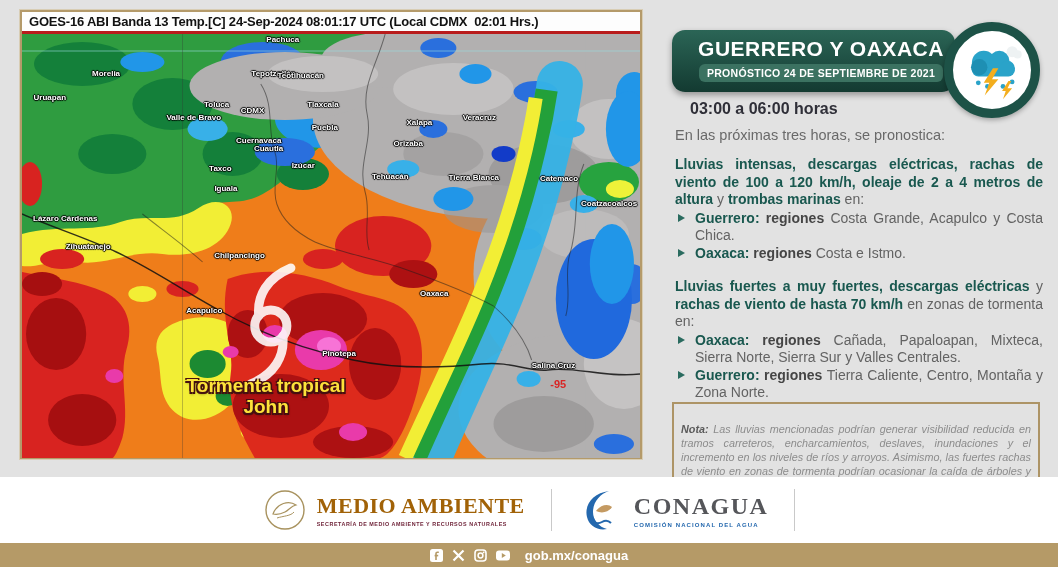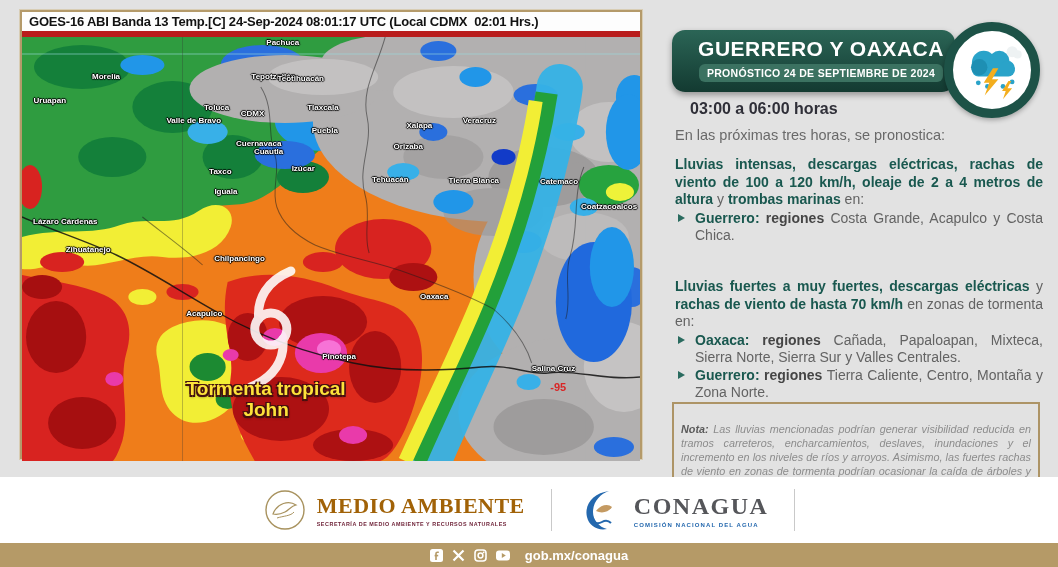--- a/index.html
+++ b/index.html
@@ -2,21 +2,21 @@
 <html><head>
 <meta charset="utf-8">
 <style>
   html,body{margin:0;padding:0;background:#e3e3e3;}
   .page{position:relative;width:1058px;height:567px;background:#e2e2e2;overflow:hidden;
         font-family:"Liberation Sans",sans-serif;}
 
   
   .sat-panel{position:absolute;left:20px;top:10px;width:618px;height:445px;
              border:2px solid #b49a6a;background:#fff;box-shadow:0 0 0 1px #d8cdb4;}
-  .sat-title{height:19px;background:#fdfdfd;border-bottom:6px solid #b91c1c;
+  .sat-title{height:19px;background:#fdfdfd;border-bottom:3px solid #b91c1c;
              font-size:13px;font-weight:700;color:#111;line-height:19px;padding-left:7px;
              white-space:pre;letter-spacing:-0.2px;overflow:hidden;}
   .map{position:relative;width:618px;height:424px;overflow:hidden;background:#ef7d1a;}
   .map svg.basemap{position:absolute;left:0;top:0;}
   .labels{position:absolute;left:0;top:0;width:100%;height:100%;}
   .city{position:absolute;transform:translate(-50%,-50%);font-size:8px;font-weight:700;color:#fff;
         white-space:nowrap;text-shadow:-1px 0 1px #000,1px 0 1px #000,0 -1px 1px #000,0 1px 1px #000;}
   .temp-marker{position:absolute;transform:translate(-50%,-50%);font-size:11px;font-weight:700;color:#d92525;}
   .storm-text{position:absolute;left:39.5%;top:85.5%;transform:translate(-50%,-50%);
               text-align:center;font-size:19px;font-weight:800;line-height:1.15;color:#fde23a;
@@ -247,21 +247,21 @@
         <div>Tormenta tropical</div>
         <div>John</div>
       </div>
     </div>
   </div>
 
   <div class="right-panel">
 
     <div class="pill">
       <div class="pill-title">GUERRERO Y OAXACA</div>
-      <div class="pill-sub">PRONÓSTICO 24 DE SEPTIEMBRE DE 2024</div>
+      <div class="pill-sub">PRONÓSTICO 24 DE SEPTIEMBRE DE 2021</div>
     </div>
 
     <div class="badge">
       <svg width="64" height="64" viewBox="0 0 70 70">
         <circle cx="57" cy="15" r="6" fill="#eef2f3"></circle>
           <circle cx="63" cy="18" r="4.5" fill="#eef2f3"></circle>
         <g fill="#2aa3c9">
           <circle cx="26" cy="27" r="13"></circle>
             <circle cx="43" cy="25" r="11"></circle>
             <circle cx="52" cy="33" r="8"></circle>
@@ -279,20 +279,21 @@
       </svg>
     </div>
 
     <div class="time">03:00 a 06:00 horas</div>
     <div class="intro">En las próximas tres horas, se pronostica:</div>
 
     <div class="block b1">
       <p style="margin:0;"><b class="teal">Lluvias intensas, descargas eléctricas, rachas de viento de 100 a 120 km/h, oleaje de 2 a 4 metros de altura</b><span> y </span><b class="teal">trombas marinas</b><span> en:</span></p>
       <ul>
         <li><span class="arrow"></span><b class="teal">Guerrero:</b><b class="dark"> regiones </b><span>Costa Grande, Acapulco y Costa Chica.</span></li>
+        <li><span class="arrow"></span><b class="teal">Oaxaca:</b><b class="dark"> regiones </b><span>Costa e Istmo.</span></li>
       </ul>
     </div>
 
     <div class="block b2">
       <p style="margin:0;"><b class="teal">Lluvias fuertes a muy fuertes, descargas eléctricas</b><span> y </span><b class="teal">rachas de viento de hasta 70 km/h</b><span> en zonas de tormenta en:</span></p>
       <ul>
         <li><span class="arrow"></span><b class="teal">Oaxaca:</b><b class="dark"> regiones </b><span>Cañada, Papaloapan, Mixteca, Sierra Norte, Sierra Sur y Valles Centrales.</span></li>
         <li><span class="arrow"></span><b class="teal">Guerrero:</b><b class="dark"> regiones </b><span>Tierra Caliente, Centro, Montaña y Zona Norte.</span></li>
       </ul>
     </div>

